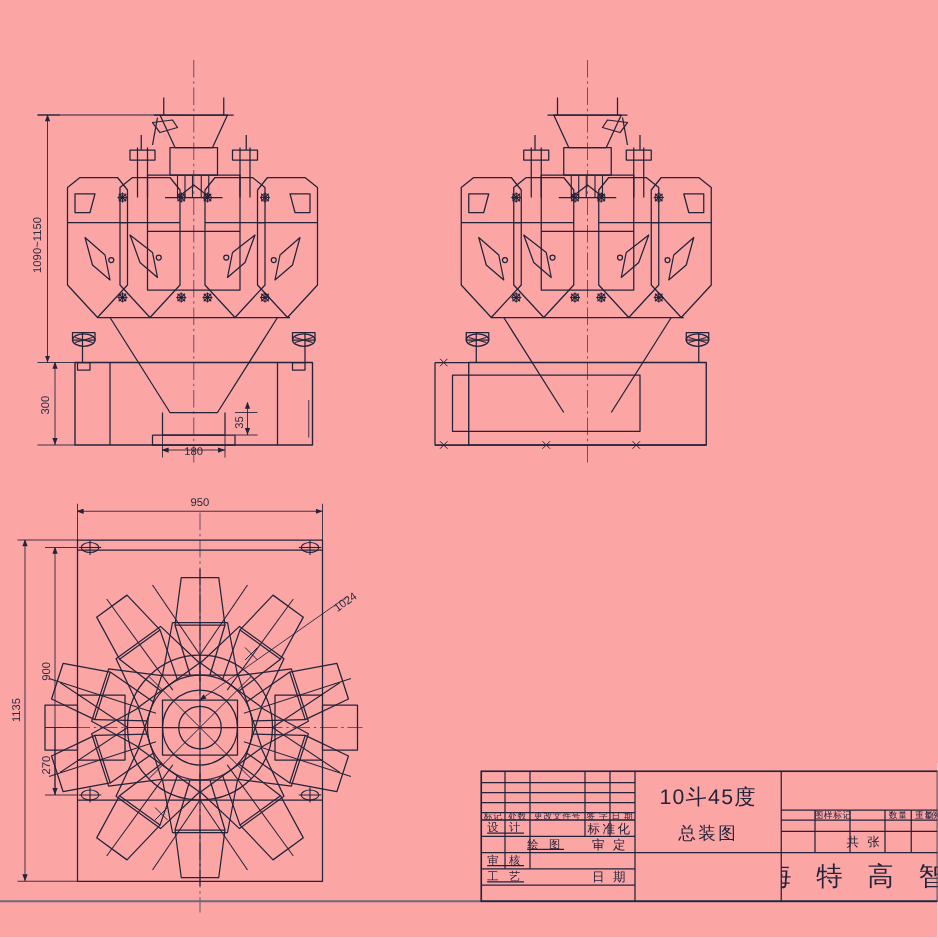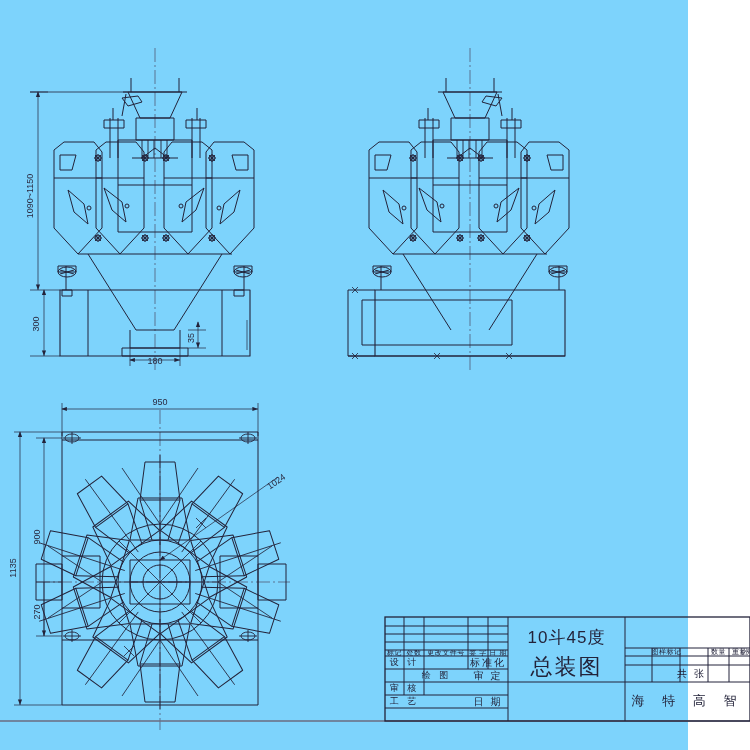--- a/index.html
+++ b/index.html
@@ -1,29 +1,29 @@
 <!DOCTYPE html>
 <html><head>
 <meta charset="utf-8">
 <style>
   html,body{margin:0;padding:0;background:#fff;}
   body{width:750px;height:750px;position:relative;overflow:hidden;
        font-family:"Liberation Sans",sans-serif;color:#1a1a2e;}
-  #sheet{position:absolute;left:0;top:0;width:668px;height:750px;background:#7dd3fc;padding-left:20px;}
+  #sheet{position:absolute;left:0;top:0;width:750px;height:750px;background:#fca5a5;}
   svg.layer{position:absolute;left:0;top:0;width:750px;height:750px;}
   .dimtext{font-family:"Liberation Sans",sans-serif;font-size:9px;fill:#2a2a40;}
   .tb-cell{position:absolute;box-sizing:border-box;display:flex;
            align-items:center;justify-content:center;
            font-family:"Liberation Sans",sans-serif;color:#23233a;
            white-space:nowrap;overflow:hidden;}
   .tb-hdr{font-size:7px;letter-spacing:.5px;}
-  .tb-lbl{font-size:9px;letter-spacing:3px;}
+  .tb-lbl{font-size:9px;letter-spacing:3px;text-decoration:underline;}
   .tb-title1{font-size:17px;letter-spacing:1px;}
-  .tb-title2{font-size:22px;letter-spacing:2px;}
-  .tb-company{font-size:13px;letter-spacing:7px;}
+  .tb-title2{font-size:14px;letter-spacing:2px;}
+  .tb-company{font-size:21px;letter-spacing:7px;}
   .tb-small{font-size:10px;letter-spacing:2px;}
 </style>
 </head>
 <body>
 
 <div id="sheet">
 
   <svg class="layer" viewBox="0 0 750 750">
     <defs>
       <marker id="ar" markerWidth="9" markerHeight="9" refX="8" refY="3" orient="auto">

